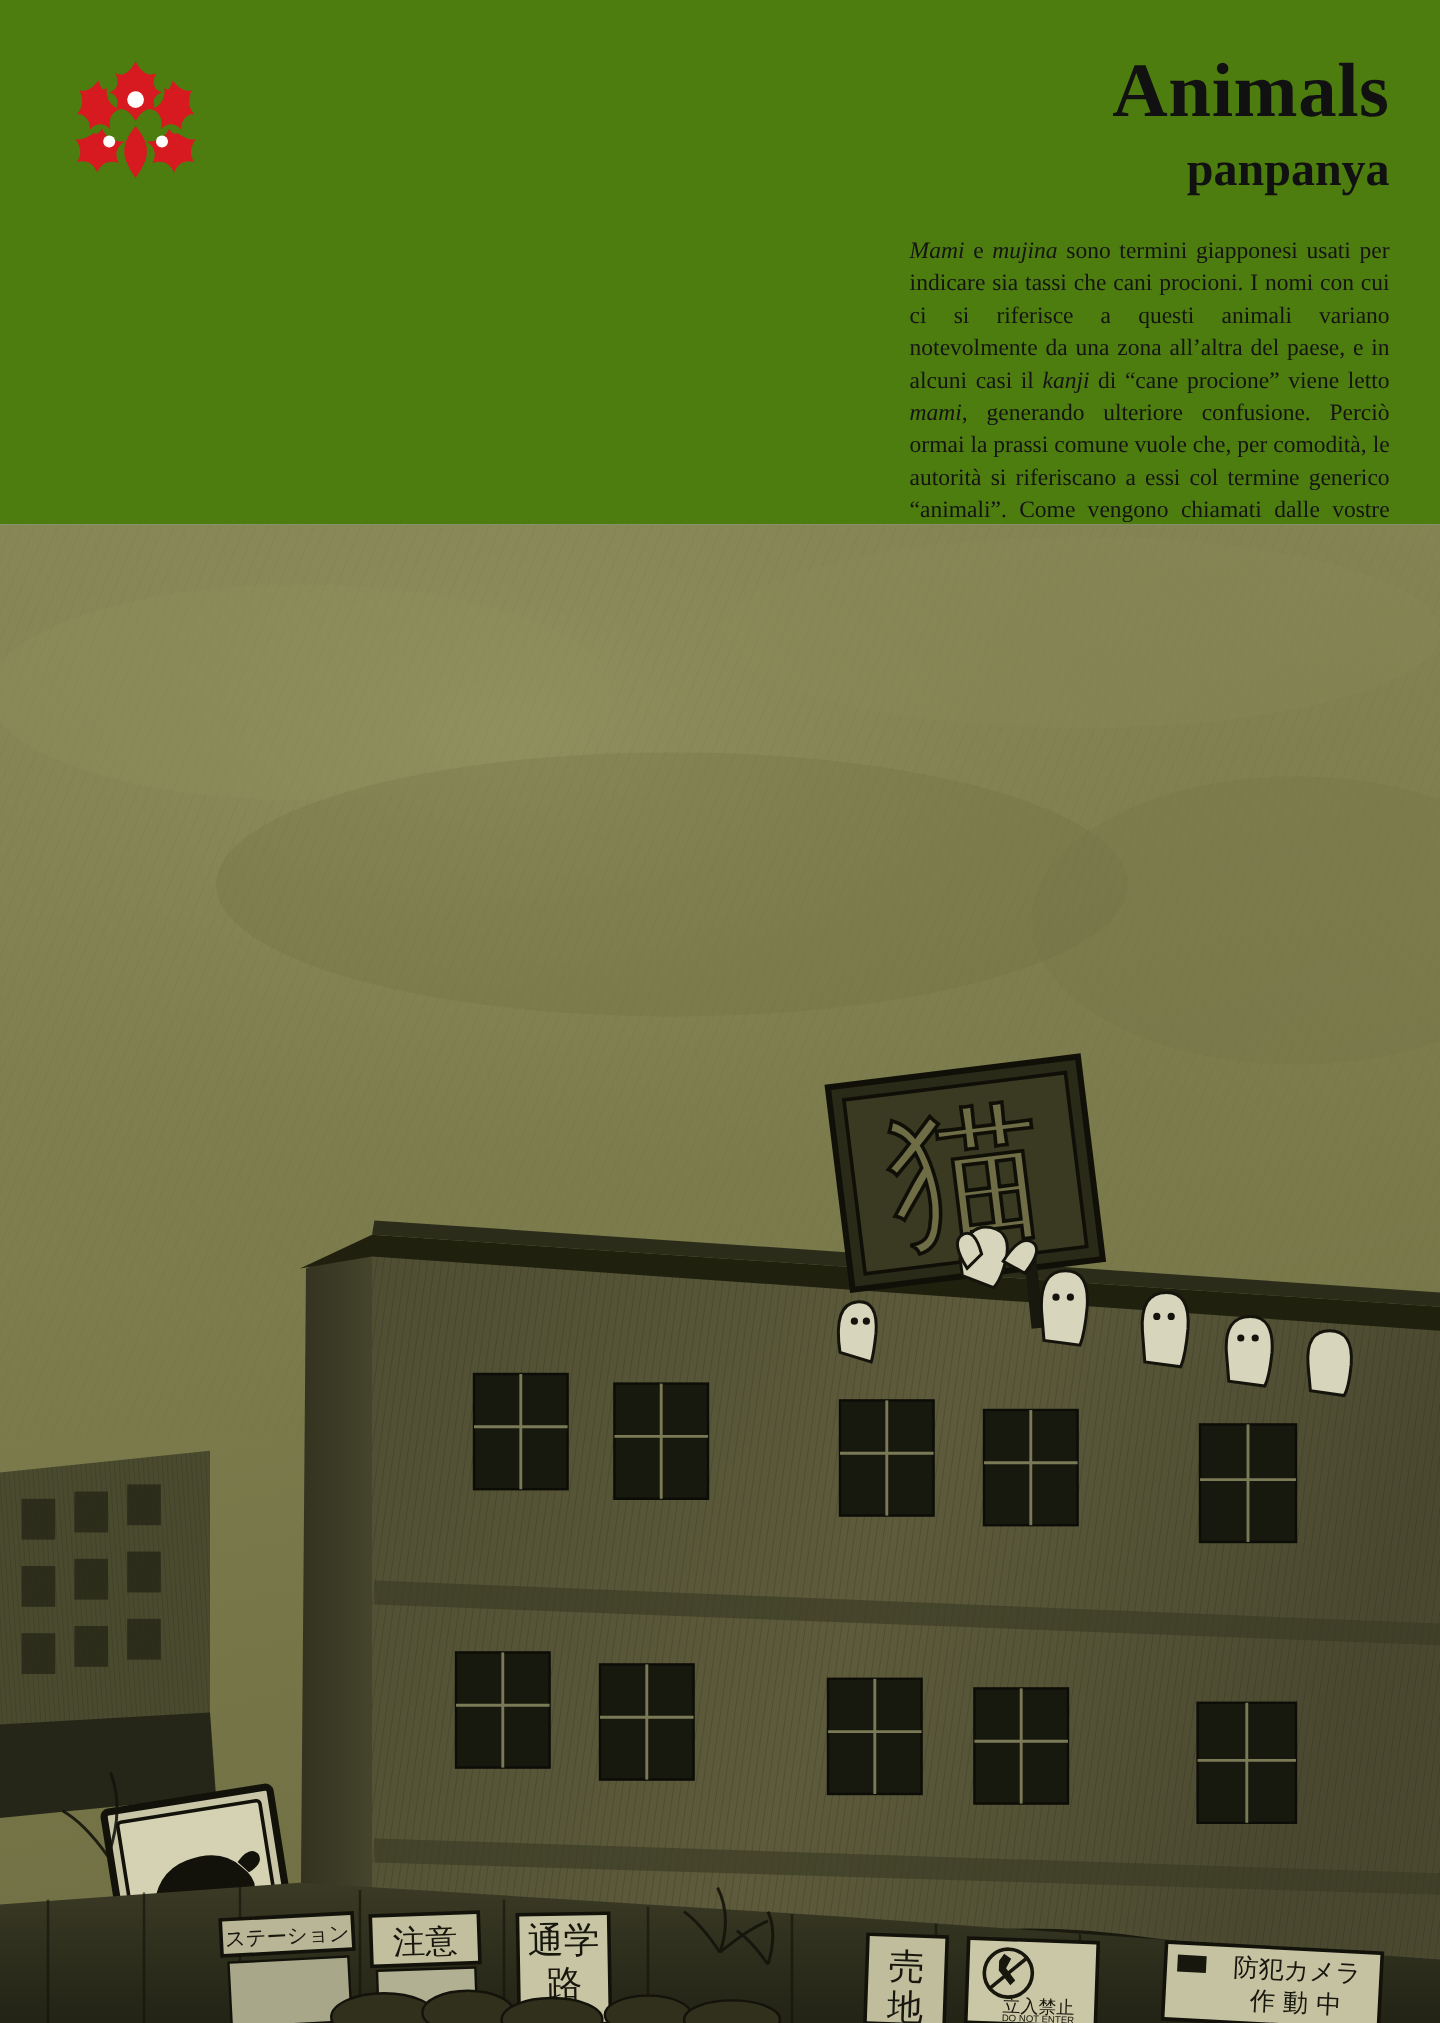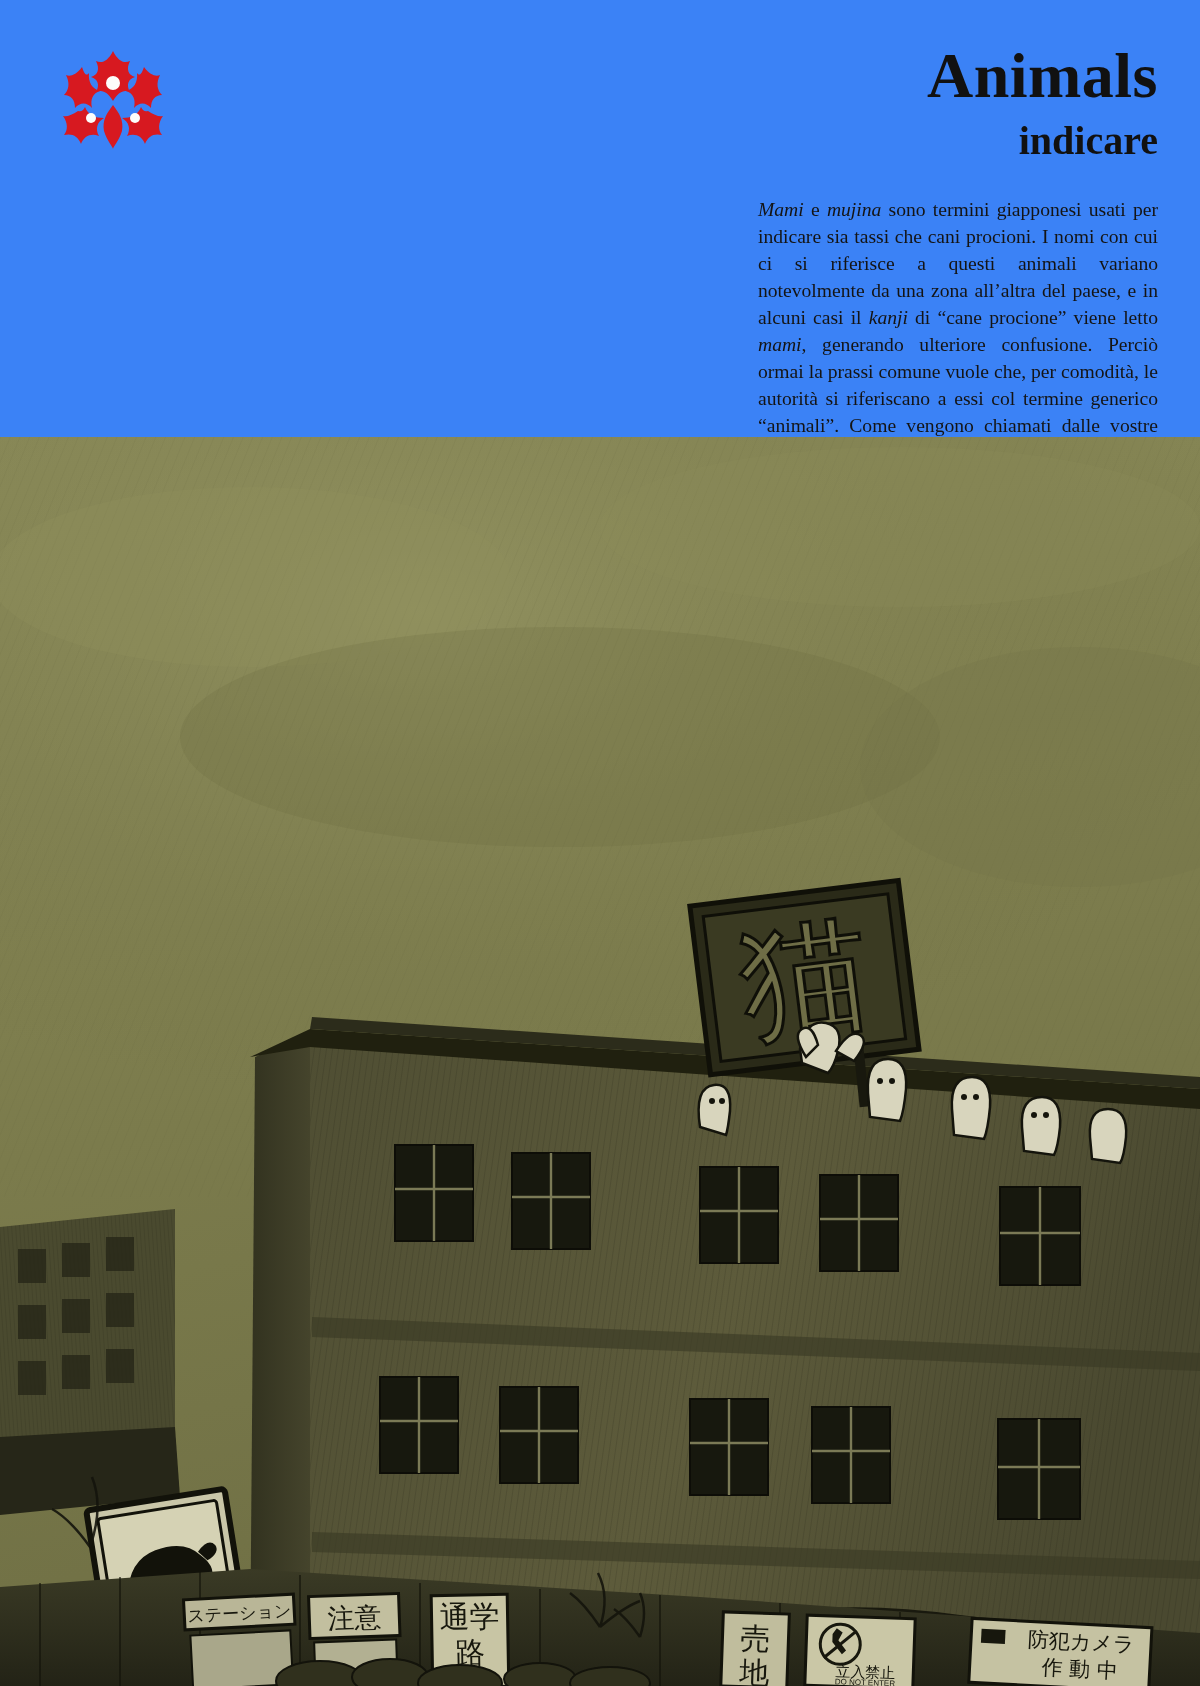--- a/index.html
+++ b/index.html
@@ -14,21 +14,21 @@
     overflow: hidden;
     font-family: "Liberation Serif", serif;
   }
 
   
   .header {
     position: absolute;
     left: 0; top: 0;
     width: 1200px;
     height: 437px;
-    background: #3b82f6;
+    background: #4d7c0f;
     box-sizing: border-box;
   }
 
   
   .logo {
     position: absolute;
     left: 58px;
     top: 45px;
     width: 110px;
     height: 110px;
@@ -116,21 +116,21 @@
                  C66 75 61 68 55 60 Z"></path>
         <circle cx="55" cy="38" r="7" fill="#fdfdfb"></circle>
         <circle cx="33" cy="73" r="5" fill="#fdfdfb"></circle>
         <circle cx="77" cy="73" r="5" fill="#fdfdfb"></circle>
       </g>
     </svg>
   </div>
 
   <div class="title-block">
     <h1 class="book-title">Animals</h1>
-    <div class="book-author">indicare</div>
+    <div class="book-author">panpanya</div>
   </div>
 
   <div class="blurb"><em>Mami</em><span> e </span><em>mujina</em><span> sono termini giapponesi usati per indicare sia tassi che cani procioni. I nomi con cui ci si riferisce a questi animali variano notevolmente da una zona all’altra del paese, e in alcuni casi il </span><em>kanji</em><span> di “cane procione” viene letto </span><em>mami</em><span>, generando ulteriore confusione. Perciò ormai la prassi comune vuole che, per comodità, le autorità si riferiscano a essi col termine generico “animali”. Come vengono chiamati dalle vostre parti?</span></div>
 </div>
 
 <div class="artwork">
   <svg viewBox="0 0 1200 1249" width="1200" height="1249" preserveAspectRatio="xMidYMid slice" aria-hidden="true">
     <defs>
       <linearGradient id="skyGrad" x1="0" y1="0" x2="0.2" y2="1">
         <stop offset="0%" stop-color="#8a8a58"></stop>

